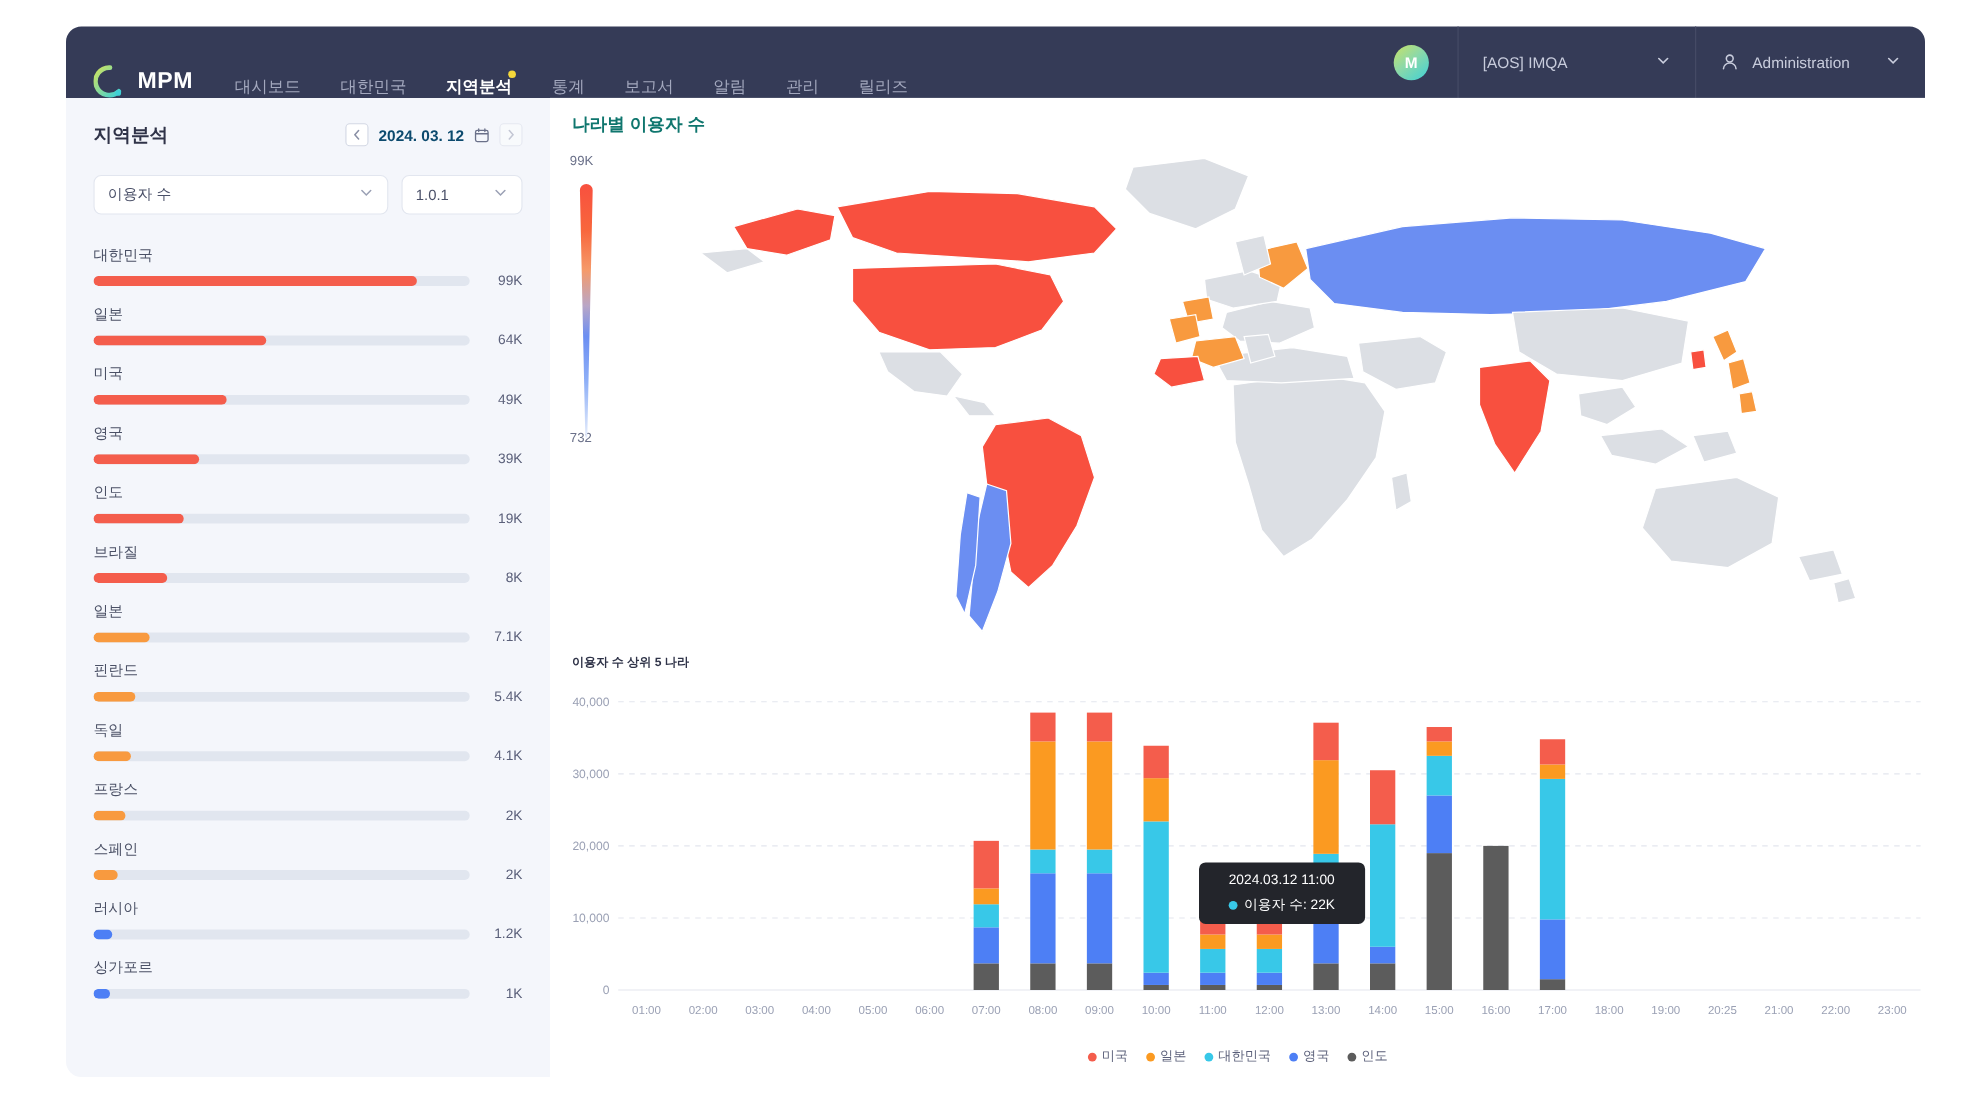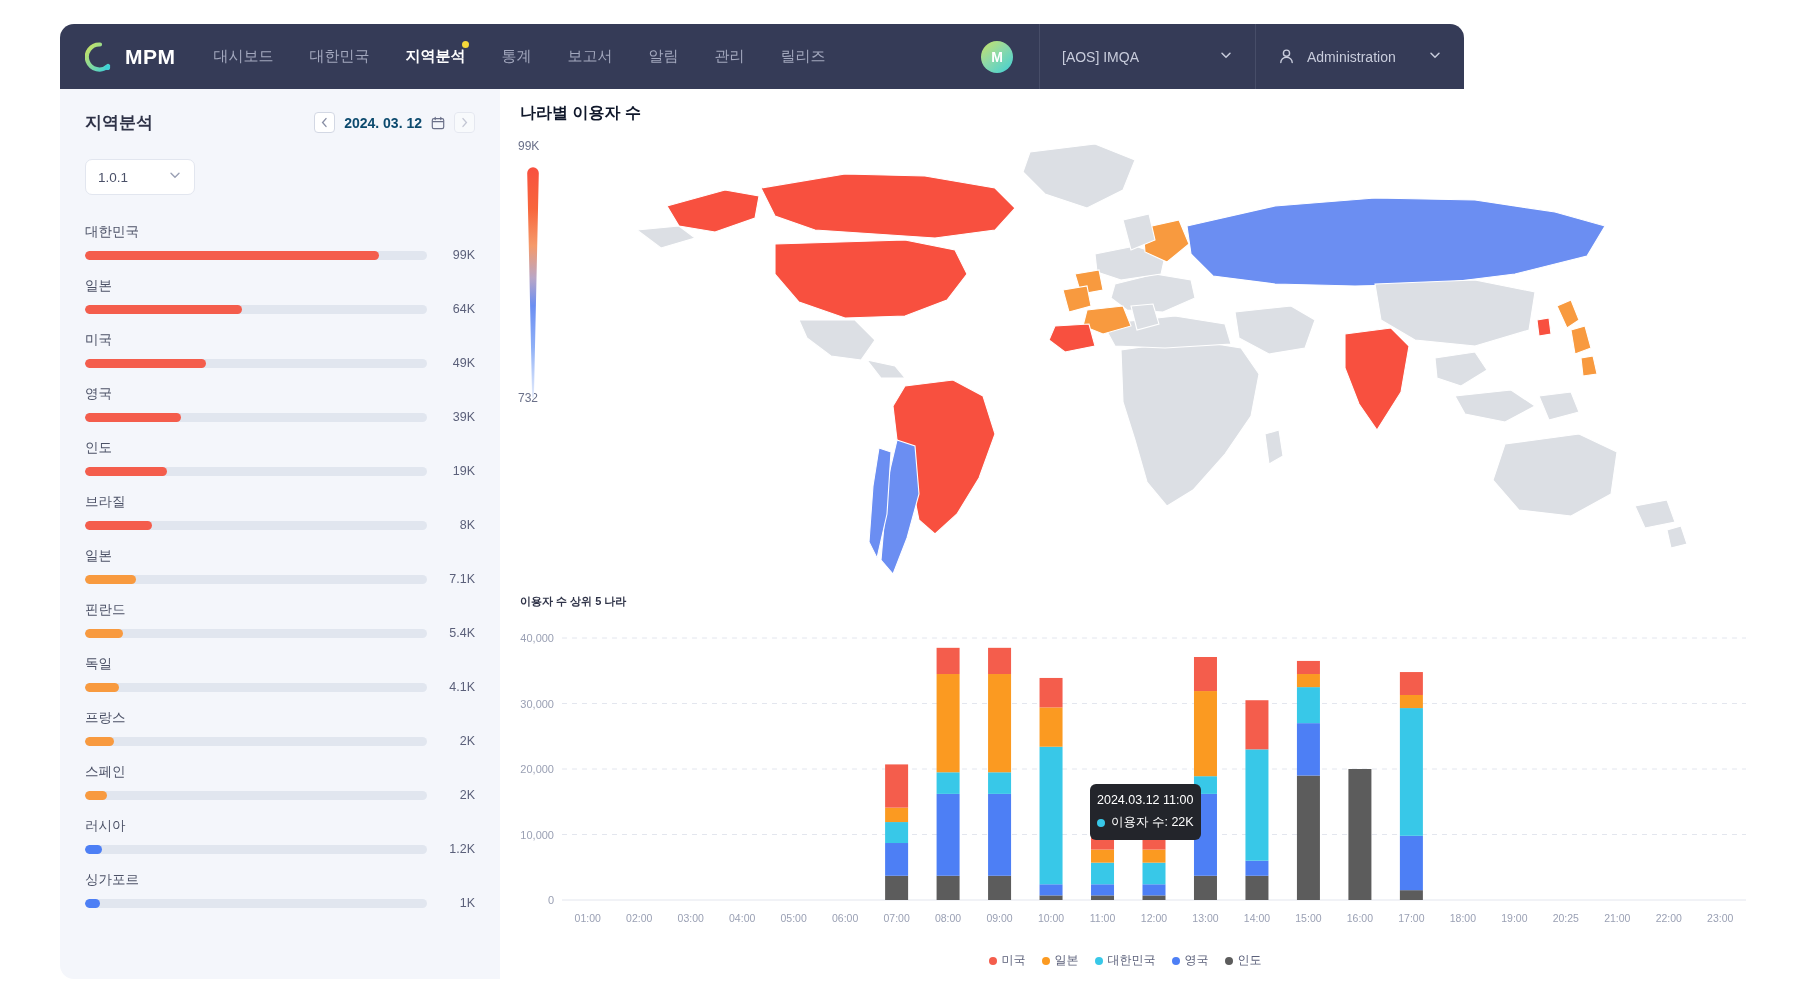--- a/index.html
+++ b/index.html
@@ -6,23 +6,23 @@
   html, body {
     width: 1800px; height: 1004px;
     background: #ffffff;
     font-family: "Liberation Sans", "DejaVu Sans", sans-serif;
     overflow: hidden;
   }
   #root { position: relative; width: 1800px; height: 1004px; background:#fff; }
 
   
   .navbar {
-    position:absolute; left:60px; top:24px; width:1404px; height:65px;
+    position:absolute; left:60px; top:24px; width:1690px; height:65px;
     background:#353b57; border-radius:14px 14px 0 0;
-    display:flex; align-items:center;
+    display:flex; align-items:flex-end;
   }
   .brand { display:flex; align-items:center; gap:10px; margin-left:25px; margin-right:38px; }
   .logo-mark { width:30px; height:30px; position:relative; }
   .logo-text { color:#fff; font-size:21px; font-weight:bold; letter-spacing:.5px; }
   .nav-items { display:flex; align-items:center; gap:36px; }
   .nav-item {
     position:relative; color:#a3a8be; font-size:15px; cursor:pointer; white-space:nowrap;
   }
   .nav-item.active { color:#ffffff; font-weight:bold; }
   .nav-dot {
@@ -89,21 +89,21 @@
   .c-fill { height:9px; border-radius:6px; }
   .c-val {
     width:36px; text-align:right; font-size:12.5px; color:#5b607a;
     flex:0 0 36px;
   }
 
   
   .right { position:absolute; left:440px; top:0; right:0; height:890px; background:#fff; }
 
   .map-card { position:absolute; left:0; top:0; width:1250px; height:495px; }
-  .card-title { font-size:16px; font-weight:bold; color:#0f172a; margin:14px 0 0 20px; }
+  .card-title { font-size:16px; font-weight:bold; color:#0f766e; margin:14px 0 0 20px; }
 
   .colorbar-wrap { position:absolute; left:10px; top:50px; width:70px; height:280px; }
   .cb-max { position:absolute; left:8px; top:0; font-size:12px; color:#6a7089; }
   .cb-min { position:absolute; left:8px; top:252px; font-size:12px; color:#6a7089; }
   .cb-shape { position:absolute; left:12px; top:22px; }
 
   .map-area { position:absolute; left:75px; top:45px; width:1165px; height:440px; }
 
   
   .chart-card { position:absolute; left:0; top:495px; width:1250px; height:395px; }
@@ -113,21 +113,21 @@
   .legend {
     position:absolute; left:0; top:368px; width:1250px;
     display:flex; justify-content:center; align-items:center; gap:16px;
   }
   .lg-item { display:flex; align-items:center; gap:5px; }
   .lg-dot { width:8px; height:8px; border-radius:50%; }
   .lg-label { font-size:12px; color:#5b607a; }
 
   .tooltip {
     position:absolute; background:#23252b; border-radius:6px;
-    padding:9px 7px; color:#fff; z-index:40; pointer-events:none;
+    padding:9px 27px; color:#fff; z-index:40; pointer-events:none;
   }
   .tt-time { font-size:12.5px; white-space:nowrap; }
   .tt-row { display:flex; align-items:center; gap:6px; margin-top:7px; }
   .tt-dot { width:8px; height:8px; border-radius:50%; }
   .tt-text { font-size:12.5px; white-space:nowrap; }
 </style>
 </head>
 <body>
 
 <div id="root">
@@ -213,20 +213,28 @@
           </span>
           <div class="arrow-btn dim">
             <svg width="9" height="11" viewBox="0 0 9 11">
                 <path d="M3 1.6 L6.4 5.5 L3 9.4" fill="none" stroke="#8a90a6" stroke-width="1.4" stroke-linecap="round"></path>
               </svg>
           </div>
         </div>
       </div>
 
       <div class="selects">
+        <div class="sel metric">
+          <span class="v">이용자 수</span>
+          <span class="chev">
+            <svg width="14" height="14" viewBox="0 0 14 14">
+                <path d="M3 5.2 L7 9.2 L11 5.2" fill="none" stroke="#9aa0b4" stroke-width="1.4" stroke-linecap="round"></path>
+              </svg>
+          </span>
+        </div>
         <div class="sel version">
           <span class="v">1.0.1</span>
           <span class="chev">
             <svg width="14" height="14" viewBox="0 0 14 14">
                 <path d="M3 5.2 L7 9.2 L11 5.2" fill="none" stroke="#9aa0b4" stroke-width="1.4" stroke-linecap="round"></path>
               </svg>
           </span>
         </div>
       </div>
 

